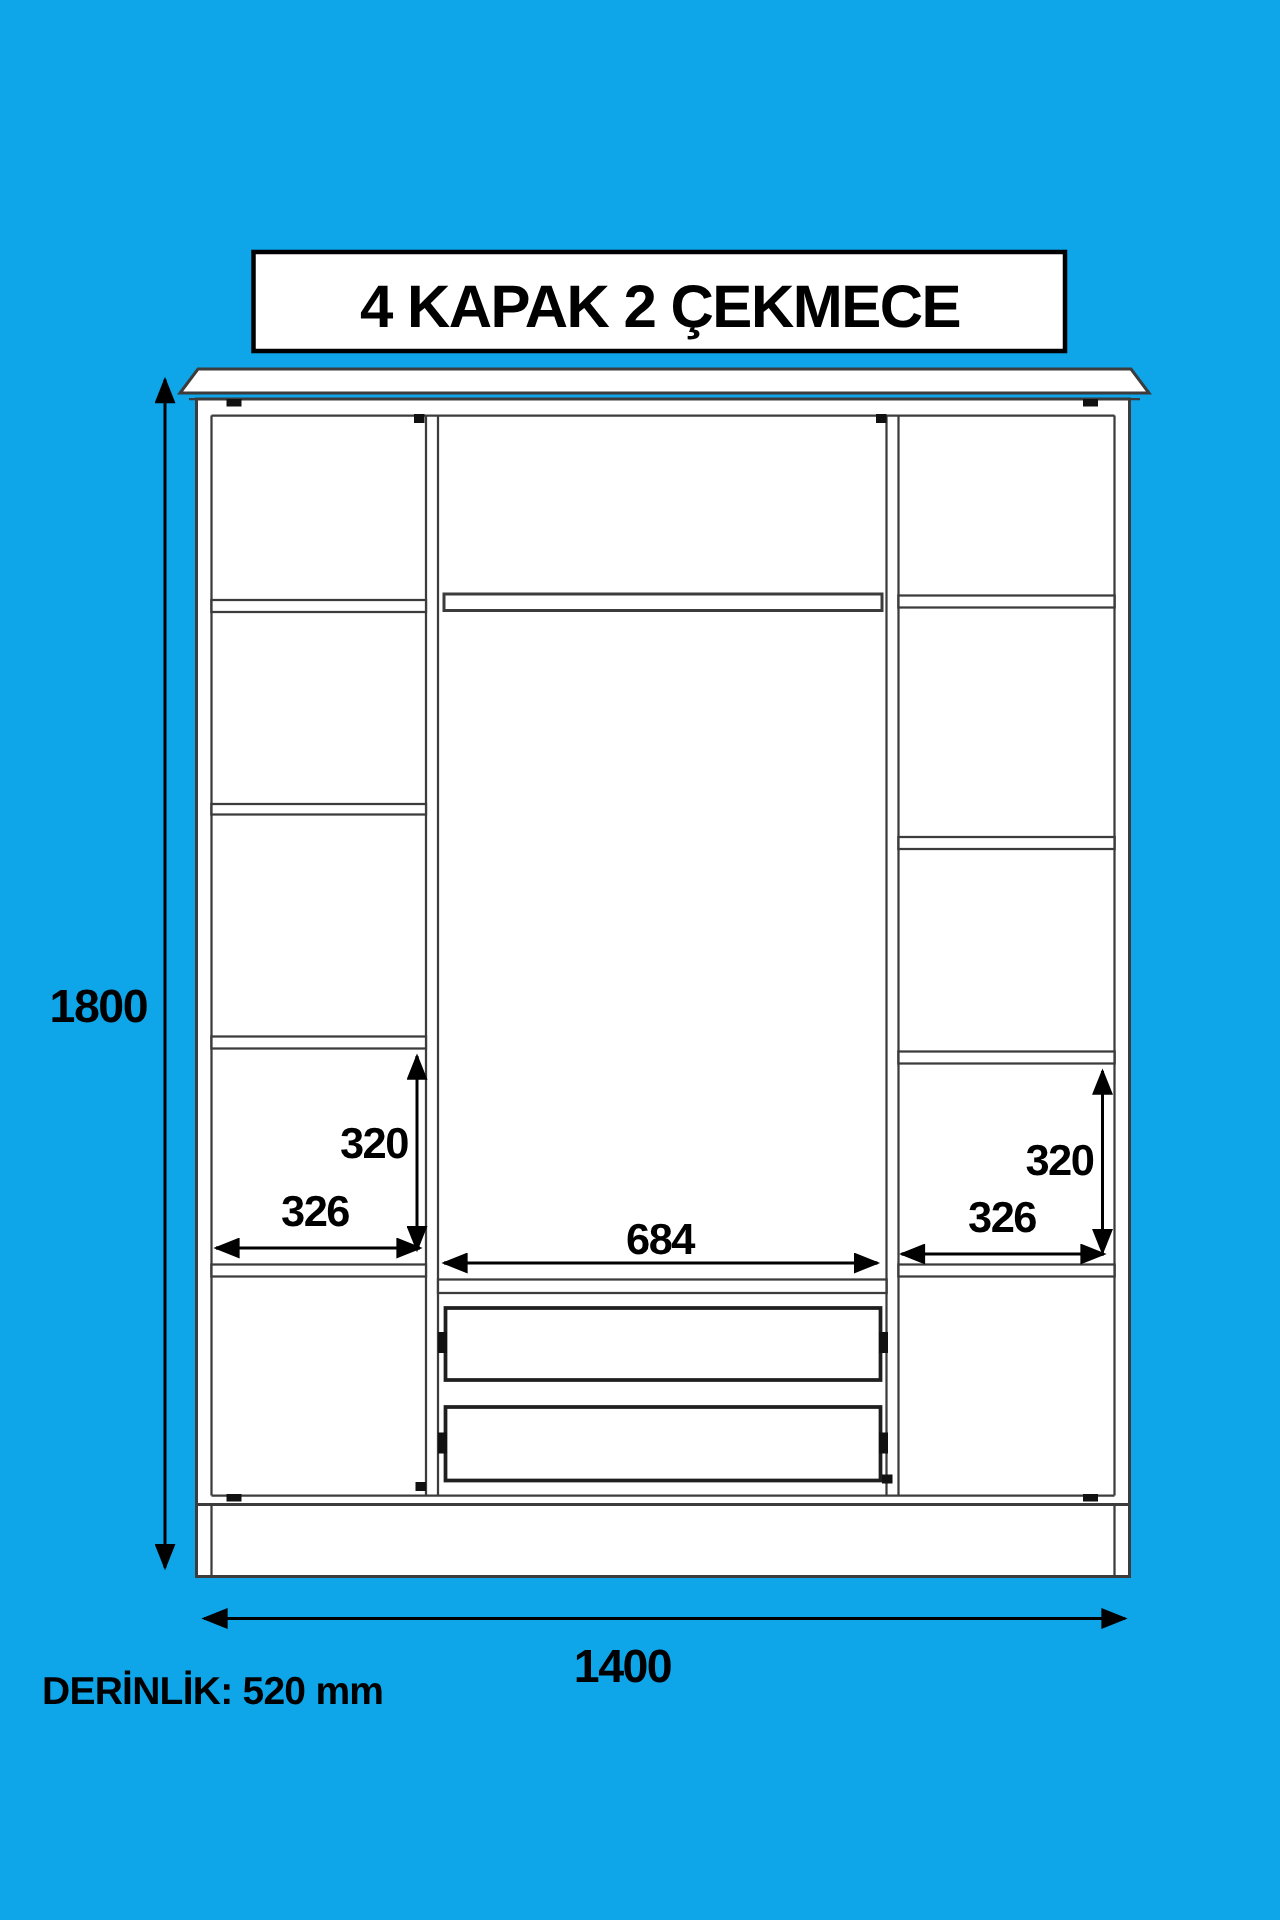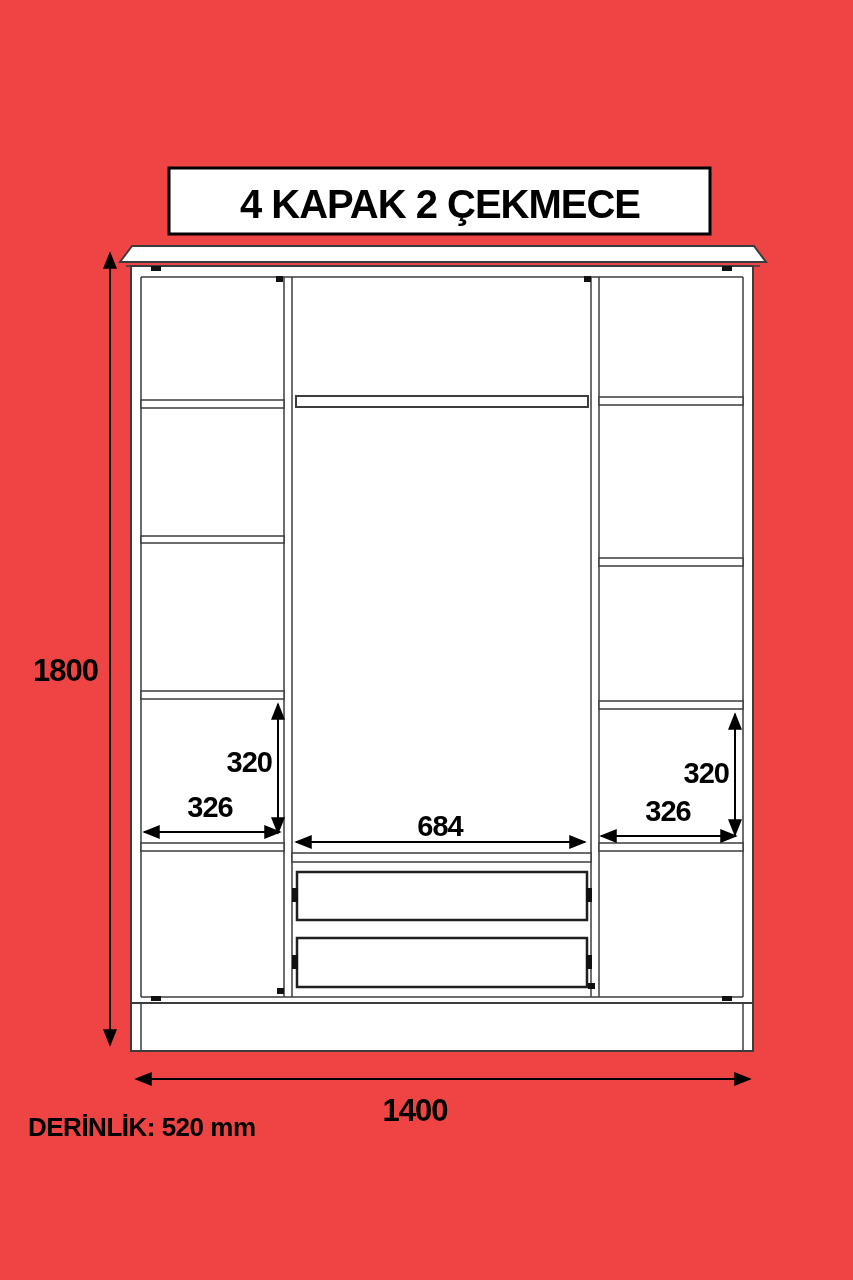--- a/index.html
+++ b/index.html
@@ -1,17 +1,17 @@
 <!DOCTYPE html>
 <html><head>
 <meta charset="utf-8">
 <style>
   html,body { margin:0; padding:0; background:#ffffff; }
   .canvas {
-    position:relative; width:853px; height:1280px; background:#ef4444;
+    position:relative; width:853px; height:1280px; background:#0ea5e9;
     font-family:"Liberation Sans", sans-serif;
   }
   svg text {
     font-family:"Liberation Sans", sans-serif;
     font-weight:bold;
     fill:#000000;
   }
   .title-text   { font-size:40px; letter-spacing:-1px; }
   .dim-num      { font-size:29px; letter-spacing:-1px; }
   .dim-num-big  { font-size:31px; letter-spacing:-1px; }

